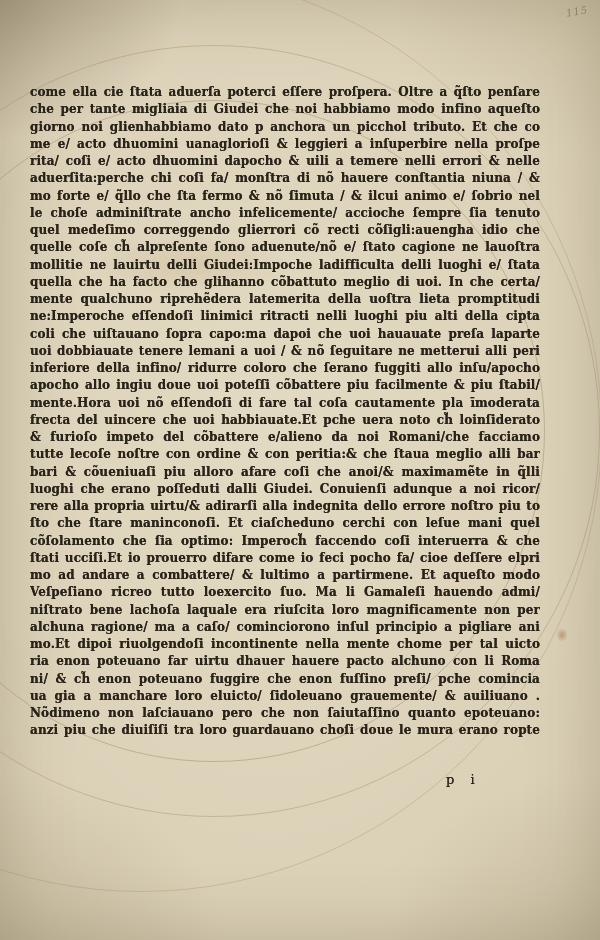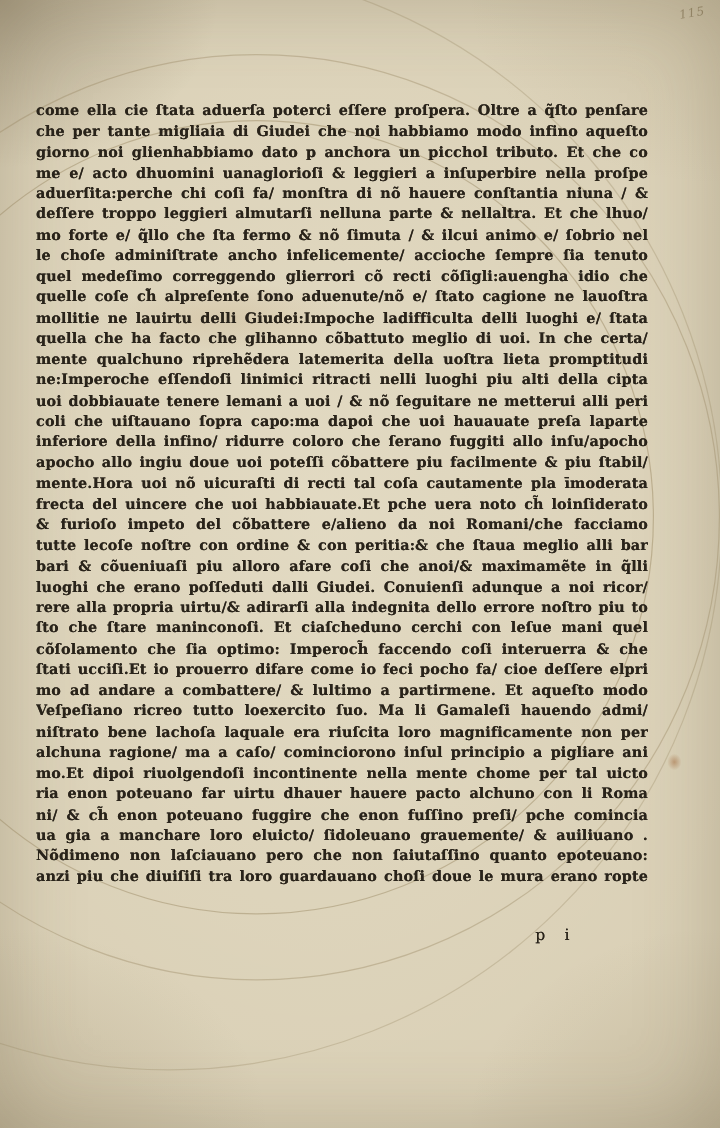--- a/index.html
+++ b/index.html
@@ -79,35 +79,35 @@
   <div class="smudge"></div>
   <div class="stain"></div>
 
   <div class="folio">115</div>
 
   <div class="textblock">
       <div class="line">come ella cie ſtata aduerſa poterci eſſere proſpera. Oltre a q̃ſto penſare</div>
       <div class="line">che per tante migliaia di Giudei che noi habbiamo modo infino aqueſto</div>
       <div class="line">giorno noi glienhabbiamo dato p anchora un picchol tributo. Et che co</div>
       <div class="line">me e/ acto dhuomini uanaglorioſi &amp; leggieri a inſuperbire nella proſpe</div>
+      <div class="line">rita/ coſi e/ acto dhuomini dapocho &amp; uili a temere nelli errori &amp; nelle</div>
       <div class="line">aduerſita:perche chi coſi fa/ monſtra di nõ hauere conſtantia niuna / &amp;</div>
-      <div class="line">deſſere troppo leggieri almutarſi nelluna parte &amp; nellaltra. Et che lhuo/</div>
       <div class="line">mo forte e/ q̃llo che ſta fermo &amp; nõ ſimuta / &amp; ilcui animo e/ ſobrio nel</div>
       <div class="line">le choſe adminiſtrate ancho infelicemente/ accioche ſempre ſia tenuto</div>
       <div class="line">quel medeſimo correggendo glierrori cõ recti cõſigli:auengha idio che</div>
       <div class="line">quelle coſe ch̃ alpreſente ſono aduenute/nõ e/ ſtato cagione ne lauoſtra</div>
       <div class="line">mollitie ne lauirtu delli Giudei:Impoche ladifficulta delli luoghi e/ ſtata</div>
       <div class="line">quella che ha facto che glihanno cõbattuto meglio di uoi. In che certa/</div>
       <div class="line">mente qualchuno riprehẽdera latemerita della uoſtra lieta promptitudi</div>
       <div class="line">ne:Imperoche eſſendoſi linimici ritracti nelli luoghi piu alti della cipta</div>
+      <div class="line">coli che uiſtauano ſopra capo:ma dapoi che uoi hauauate preſa laparte</div>
       <div class="line">uoi dobbiauate tenere lemani a uoi / &amp; nõ ſeguitare ne metterui alli peri</div>
-      <div class="line">coli che uiſtauano ſopra capo:ma dapoi che uoi hauauate preſa laparte</div>
       <div class="line">inferiore della infino/ ridurre coloro che ſerano fuggiti allo inſu/apocho</div>
       <div class="line">apocho allo ingiu doue uoi poteſſi cõbattere piu facilmente &amp; piu ſtabil/</div>
-      <div class="line">mente.Hora uoi nõ uicuraſti di recti tal coſa cautamente pla īmoderata</div>
+      <div class="line">mente.Hora uoi nõ eſſendoſi di fare tal coſa cautamente pla īmoderata</div>
       <div class="line">frecta del uincere che uoi habbiauate.Et pche uera noto ch̃ loinſiderato</div>
       <div class="line">&amp; furioſo impeto del cõbattere e/alieno da noi Romani/che facciamo</div>
       <div class="line">tutte lecoſe noſtre con ordine &amp; con peritia:&amp; che ſtaua meglio alli bar</div>
       <div class="line">bari &amp; cõueniuaſi piu alloro afare coſi che anoi/&amp; maximamẽte in q̃lli</div>
       <div class="line">luoghi che erano poſſeduti dalli Giudei. Conuienſi adunque a noi ricor/</div>
       <div class="line">rere alla propria uirtu/&amp; adirarſi alla indegnita dello errore noſtro piu to</div>
       <div class="line">ſto che ſtare maninconoſi. Et ciaſcheduno cerchi con leſue mani quel</div>
       <div class="line">cõſolamento che ſia optimo: Imperoch̃ faccendo coſi interuerra &amp; che</div>
       <div class="line">ſtati ucciſi.Et io prouerro difare come io feci pocho fa/ cioe deſſere elpri</div>
       <div class="line">mo ad andare a combattere/ &amp; lultimo a partirmene. Et aqueſto modo</div>

